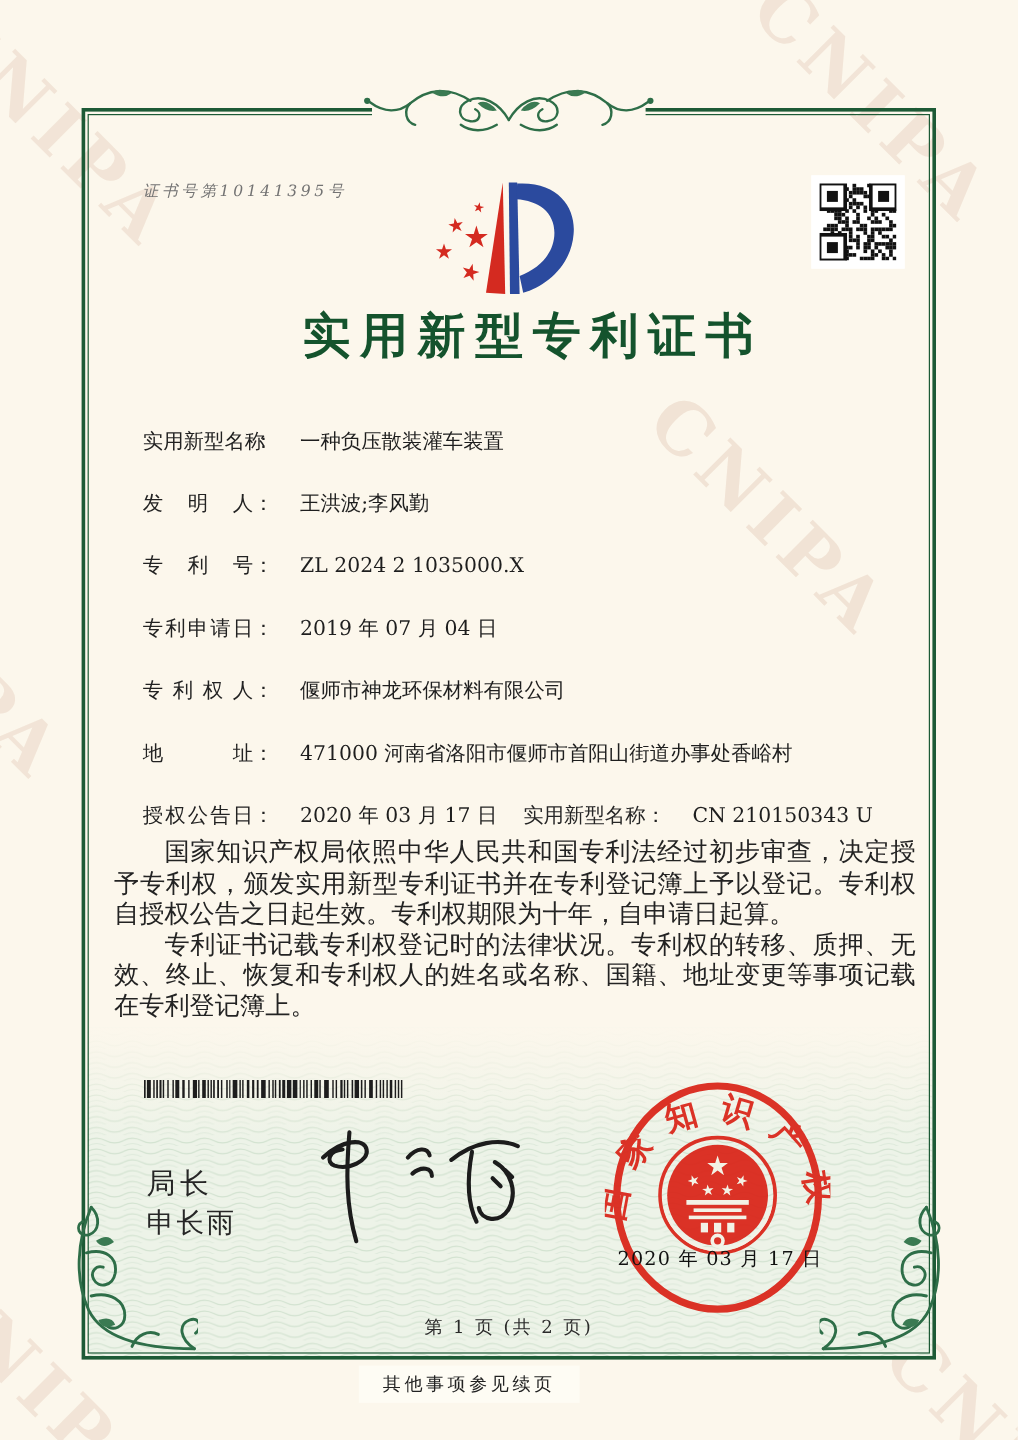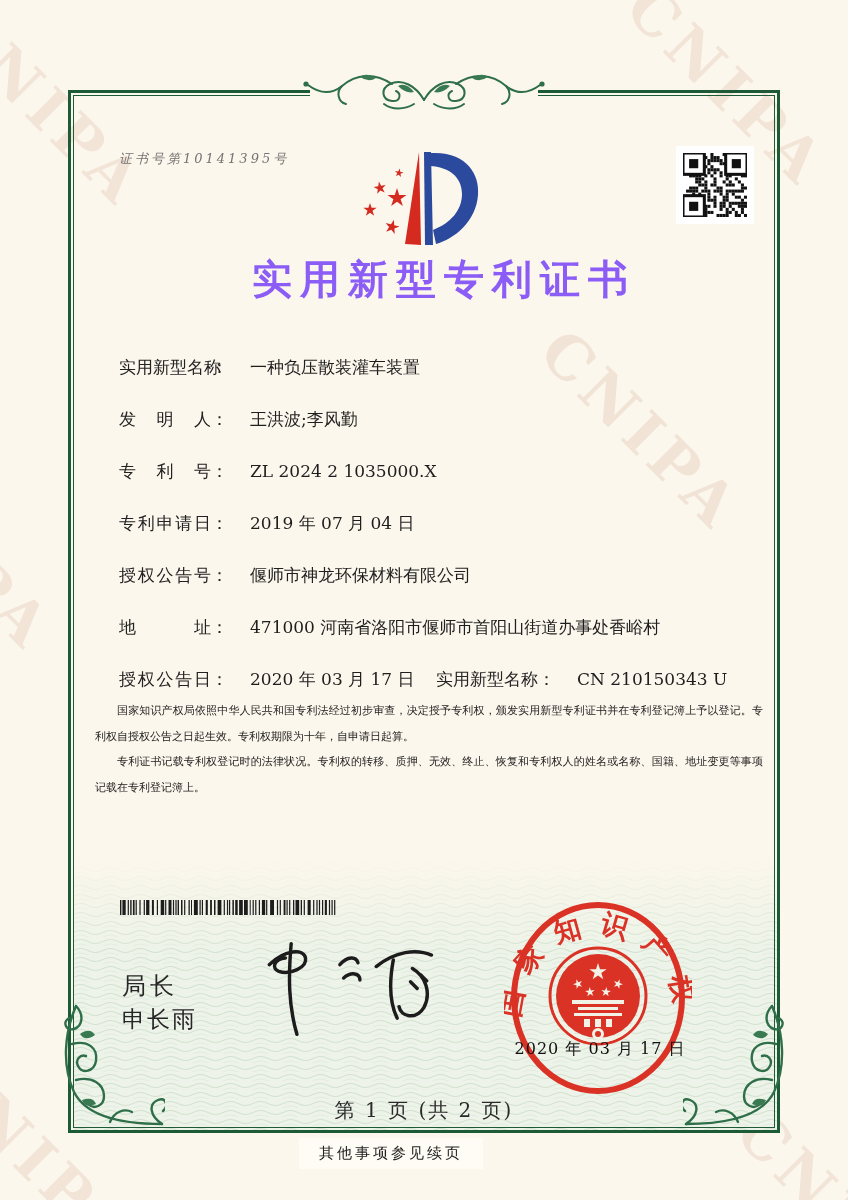--- a/index.html
+++ b/index.html
@@ -26,41 +26,41 @@
   #border-outer{left:68px;top:90px;width:706px;height:1037px;
     border:3px solid #1d5a36;z-index:3;}
   #border-inner{position:absolute;left:2px;top:2px;right:2px;bottom:2px;
     border:1px solid #1d5a36;}
   
   #cert-no{left:119px;top:150px;font-size:13px;letter-spacing:3px;color:#737373;z-index:5;font-style:italic;}
   #logo{left:350px;top:140px;z-index:5;}
   #qr-patch{left:676px;top:146px;width:78px;height:78px;background:#fff;z-index:5;}
   #qr{position:absolute;left:7px;top:7px;}
   #title{left:68px;top:252px;width:752px;text-align:center;
-    font-size:40px;font-weight:bold;letter-spacing:8px;color:#8b5cf6;z-index:5;}
+    font-size:40px;font-weight:bold;letter-spacing:8px;color:#14532d;z-index:5;}
   
   .frow{position:absolute;left:119px;height:24px;font-size:17px;z-index:5;white-space:nowrap;}
   .flabel{display:inline-block;width:92px;text-align:justify;text-align-last:justify;
     -moz-text-align-last:justify;vertical-align:top;color:#222;}
   .fcolon{color:#222;}
   .fvalue{margin-left:22px;color:#1e1e1e;}
   
   #body-text{left:95px;top:698px;width:668px;z-index:5;}
-  #body-text p{margin:0;font-size:11px;line-height:25.5px;text-indent:2em;
+  #body-text p{margin:0;font-size:21px;line-height:25.5px;text-indent:2em;
     text-align:justify;color:#232323;}
   
   #barcode{left:120px;top:900px;z-index:5;}
   #signer-title{left:122px;top:970px;font-size:24px;letter-spacing:4px;z-index:5;}
   #signer-name{left:122px;top:1004px;font-size:23px;letter-spacing:2px;z-index:5;}
   #signature{left:250px;top:936px;z-index:6;}
   #seal{left:504px;top:897px;z-index:6;opacity:.93;}
   #seal-date{left:508px;top:1039px;width:184px;text-align:center;
     font-size:16px;letter-spacing:1px;color:#111;z-index:7;}
   #page-num{left:68px;top:1097px;width:712px;text-align:center;
-    font-size:20px;letter-spacing:2px;color:#2a2a2a;z-index:5;}
+    font-size:15px;letter-spacing:2px;color:#2a2a2a;z-index:5;}
   #cont-wrap{left:0;top:1138px;width:782px;text-align:center;z-index:5;}
   #cont-note{display:inline-block;background:#fefcf4;padding:6px 20px;
     font-size:15px;letter-spacing:3px;color:#222;}
   
   #flourish-top{left:294px;top:64px;z-index:4;}
   .corner{z-index:4;}
   #corner-bl{left:50px;top:1004px;}
   #corner-br{left:683px;top:1004px;transform:scaleX(-1);}
 </style>
 </head>
@@ -300,21 +300,21 @@
 <div class="frow" style="top:408px;">
   <span class="flabel">发明人</span><span class="fcolon">：</span><span class="fvalue">王洪波;李风勤</span>
 </div>
 <div class="frow" style="top:460px;">
   <span class="flabel">专利号</span><span class="fcolon">：</span><span class="fvalue">ZL 2024 2 1035000.X</span>
 </div>
 <div class="frow" style="top:512px;">
   <span class="flabel">专利申请日</span><span class="fcolon">：</span><span class="fvalue">2019 年 07 月 04 日</span>
 </div>
 <div class="frow" style="top:564px;">
-  <span class="flabel">授权公告号</span><span class="fcolon">：</span><span class="fvalue">偃师市神龙环保材料有限公司</span>
+  <span class="flabel">专利权人</span><span class="fcolon">：</span><span class="fvalue">偃师市神龙环保材料有限公司</span>
 </div>
 <div class="frow" style="top:616px;">
   <span class="flabel">地址</span><span class="fcolon">：</span><span class="fvalue">471000 河南省洛阳市偃师市首阳山街道办事处香峪村</span>
 </div>
 <div class="frow" style="top:668px;">
   <span class="flabel">授权公告日</span><span class="fcolon">：</span><span class="fvalue">2020 年 03 月 17 日</span>
 </div>
 <div class="frow" style="top:668px;left:436px;">
   <span>实用新型名称</span><span class="fcolon">：</span><span class="fvalue">CN 210150343 U</span>
 </div>

